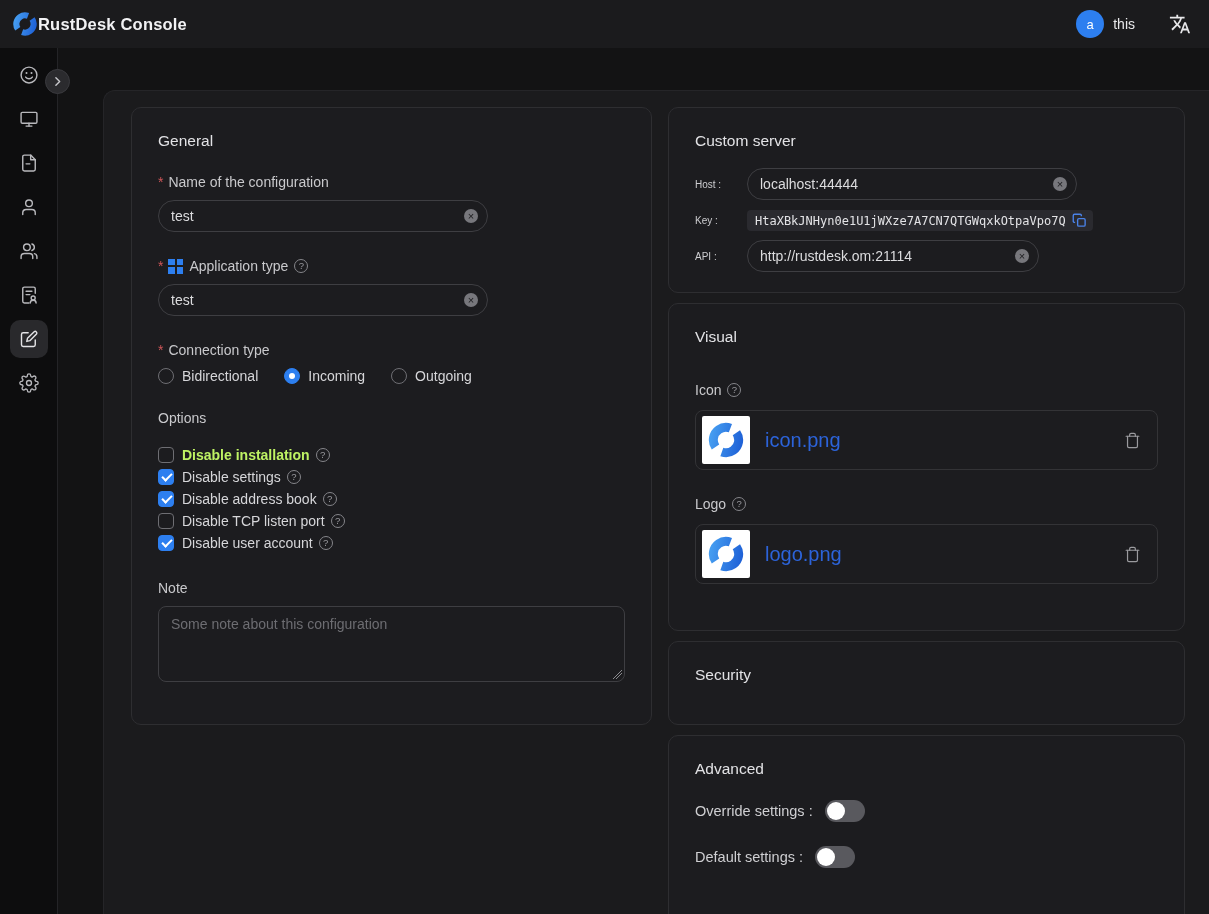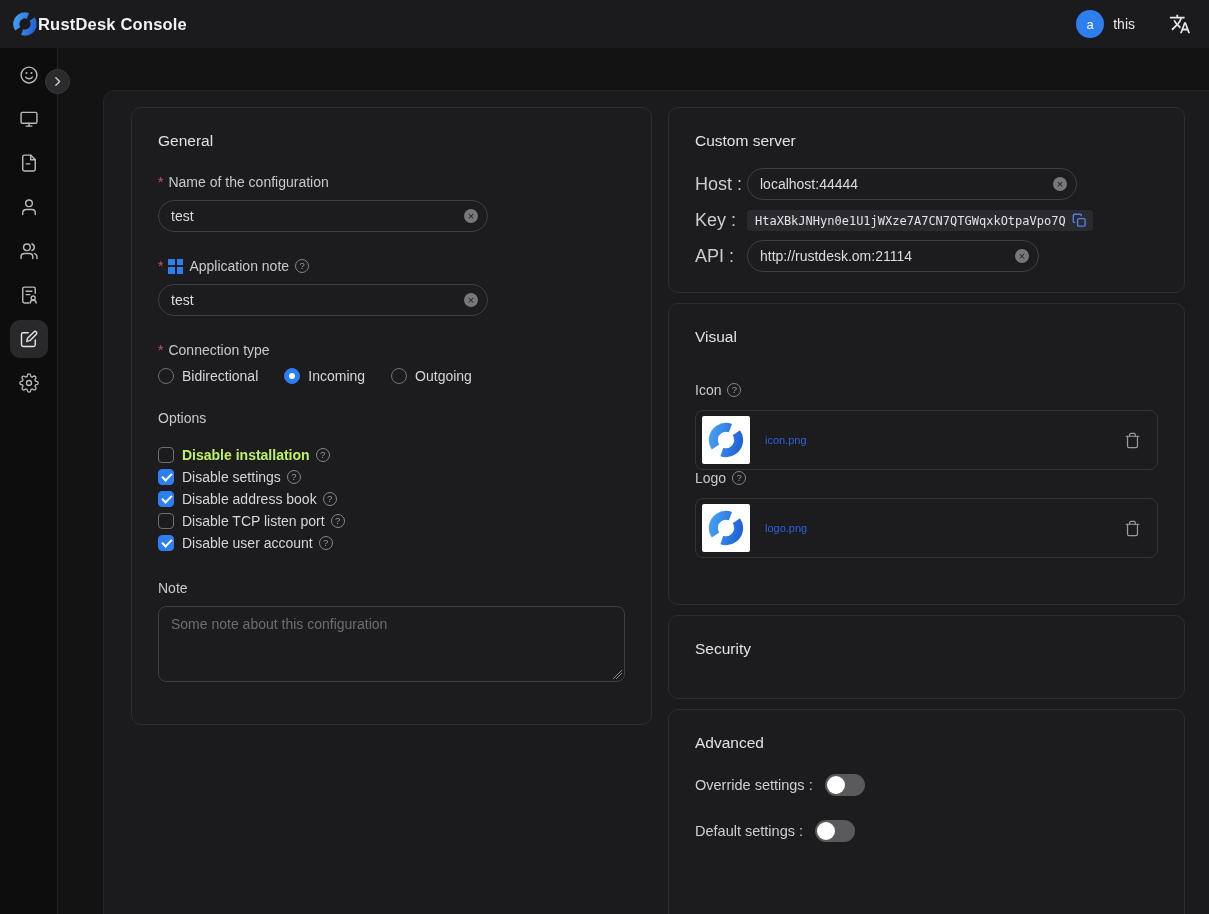--- a/index.html
+++ b/index.html
@@ -103,40 +103,40 @@
     color:#dcdcde; font-size:14px; padding:9px 12px; outline:none; resize:none;
     font-family:"Liberation Sans","DejaVu Sans",sans-serif;
     background-image:
       linear-gradient(135deg, transparent 0 57%, #8a8a8e 57% 62%, transparent 62% 72%, #8a8a8e 72% 77%, transparent 77%);
     background-repeat:no-repeat; background-position:right 2px bottom 2px; background-size:11px 11px;
   }
   textarea.note::placeholder { color:#6d6d72; }
   input::placeholder { color:#6d6d72; }
   
   .srv-row { display:flex; align-items:center; margin-top:12px; }
-  .srv-label { width:52px; font-size:18px; color:#cdcdd0; flex:none; }
+  .srv-label { width:52px; font-size:10px; color:#cdcdd0; flex:none; }
   .key-box {
     flex:1; background:#2a2a2f; border-radius:4px; padding:3px 6px 3px 8px;
     display:flex; align-items:center; gap:6px;
   }
   .key-text {
     font-family:"DejaVu Sans Mono","Liberation Mono",monospace;
     font-size:12px; color:#e3e3e6; white-space:nowrap; overflow:hidden; flex:1;
   }
   .copy-btn { width:15px; height:15px; color:#4a82e8; cursor:pointer; flex:none; }
   
-  .file-label { }
+  .file-label { margin-top:26px; }
   .file-label.first { margin-top:36px; }
   .file-row {
     margin-top:12px; border:1px solid #333336; border-radius:8px; height:60px;
     display:flex; align-items:center; padding:0 16px 0 6px;
   }
   .thumb { width:48px; height:48px; background:#fff; border-radius:2px; display:flex; align-items:center; justify-content:center; margin-right:15px; flex:none; }
   .thumb svg { width:38px; height:38px; }
-  .file-link { font-size:11px; color:#2c63d9; text-decoration:none; cursor:pointer; }
+  .file-link { font-size:20px; color:#2c63d9; text-decoration:none; cursor:pointer; }
   .trash-btn { margin-left:auto; width:17px; height:17px; color:#9a9a9e; cursor:pointer; }
   .visual-pad { height:22px; }
   
   .toggle-row { display:flex; align-items:center; margin-top:22px; font-size:14.5px; color:#cfcfd2; }
   .toggle { width:40px; height:22px; border-radius:11px; background:#59595e; margin-left:12px; position:relative; cursor:pointer; flex:none; }
   .toggle .knob { position:absolute; left:2px; top:2px; width:18px; height:18px; border-radius:50%; background:#fff; }
   .adv-card { min-height:230px; } .mt24 { margin-top:24px; } .mt26 { margin-top:26px; }
   .mb10 { margin-bottom:10px; } .gap6 { gap:6px; }
   svg { display:block; }
 </style>
@@ -259,21 +259,21 @@
           </div>
 
           <div class="field-label mt26 mb10">
             <span class="req">*</span>
             <span class="win-icon">
                 <i></i>
                 <i></i>
                 <i></i>
                 <i></i>
               </span>
-            <span>Application note</span>
+            <span>Application type</span>
             <span class="help">?</span>
           </div>
           <div class="input-wrap">
             <input type="text" value="test" style="">
             <span class="clear-btn">×</span>
           </div>
 
           <div class="field-label mt26 mb10">
             <span class="req">*</span>
             <span>Connection type</span>

